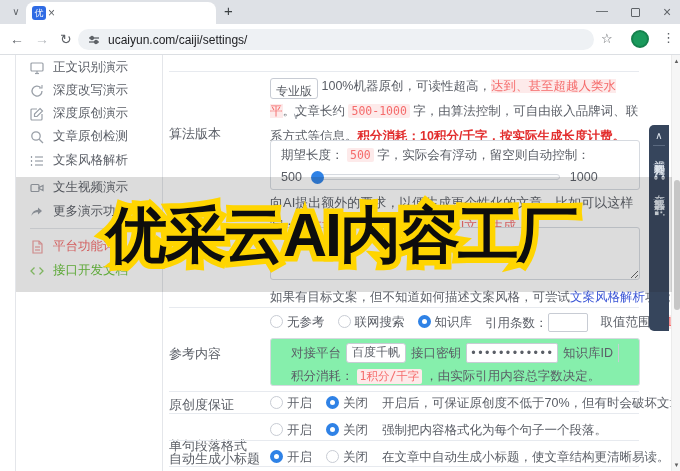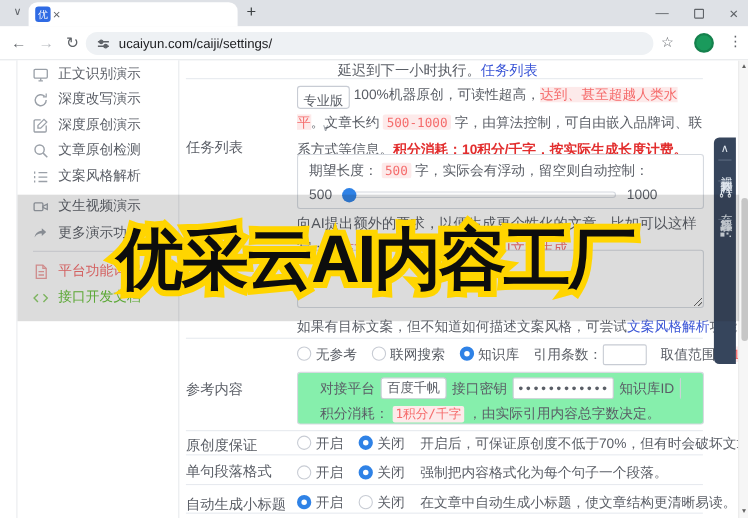--- a/index.html
+++ b/index.html
@@ -251,26 +251,23 @@
               <path d="M4.5 3.5L1 7l3.5 3.5"></path>
               <path d="M9.5 3.5L13 7l-3.5 3.5"></path>
             </g>
           </svg>
         <span>接口开发文档</span>
       </div>
     </div>
 
     <div class="abs main" style="left:163px; top:0;">
 
-      <div class="abs topline">
-        <span>延迟到下一小时执行。</span><span class="link">任务列表</span>
-      </div>
       <div class="divider" style="top:16px;"></div>
 
-      <div class="rowlabel" style="top:70px;">任务列表</div>
+      <div class="rowlabel" style="top:70px;">算法版本</div>
       <div class="abs algopara">
         <span class="selbox">
             <span>专业版</span>
             <span class="selarrow">∨</span>
           </span>
         <span>100%机器原创，可读性超高，</span><span class="pinkhl">达到、甚至超越人类水平</span><span>。文章长约</span> <span class="badge">500-1000</span> <span>字，由算法控制，可自由嵌入品牌词、联系方式等信息。</span><span class="redtxt">积分消耗：10积分/千字，按实际生成长度计费。</span>
       </div>
       <div class="abs lenbox">
         <div>
           <span>期望长度：</span>
@@ -324,21 +321,21 @@
       <div class="divider" style="top:336px;"></div>
 
       <div class="rowlabel" style="top:341px;">原创度保证</div>
       <div class="togrow" style="top:340px;">
         <span><span class="radio"></span><span>开启</span></span>
         <span><span class="radio on"></span><span>关闭</span></span>
         <span>开启后，可保证原创度不低于70%，但有时会破坏文章风格。</span>
       </div>
       <div class="divider" style="top:358px;"></div>
 
-      <div class="rowlabel" style="top:365px;font-family:Liberation Serif, serif;">单句段落格式</div>
+      <div class="rowlabel" style="top:382px;font-family:Liberation Serif, serif;">单句段落格式</div>
       <div class="togrow" style="top:367px;">
         <span><span class="radio"></span><span>开启</span></span>
         <span><span class="radio on"></span><span>关闭</span></span>
         <span>强制把内容格式化为每个句子一个段落。</span>
       </div>
       <div class="divider" style="top:385px;"></div>
 
       <div class="rowlabel" style="top:395px;">自动生成小标题</div>
       <div class="togrow" style="top:394px;">
         <span><span class="radio on"></span><span>开启</span></span>

